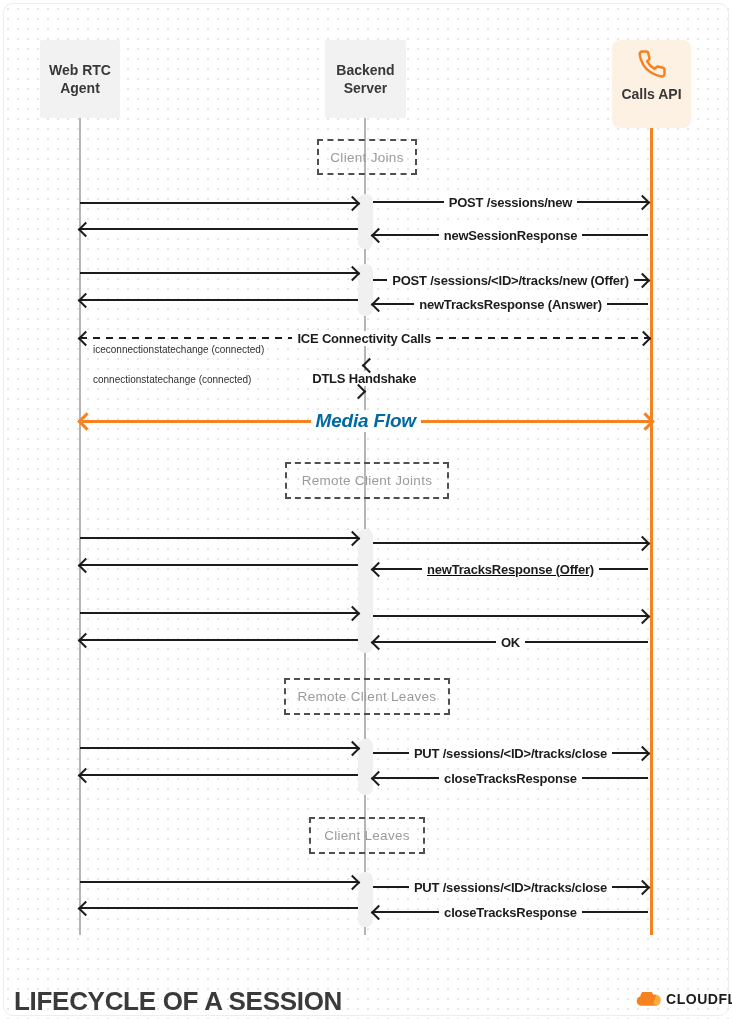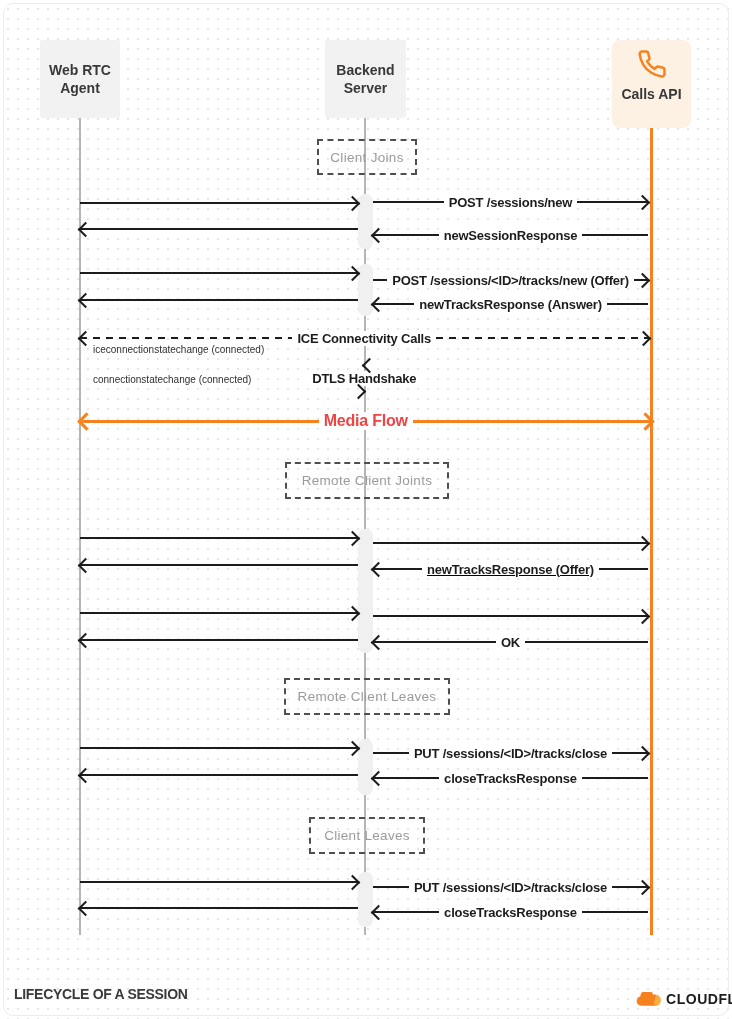--- a/index.html
+++ b/index.html
@@ -33,24 +33,24 @@
   .seg.dashed{background:repeating-linear-gradient(90deg,#1c1c1c 0 7px,transparent 7px 13px);}
   .hd{width:9px;height:9px;flex:none;border-top:2.5px solid #1c1c1c;border-right:2.5px solid #1c1c1c;}
   .hd.r{transform:rotate(45deg);margin-left:-11px;}
   .hd.l{transform:rotate(-135deg);margin-right:-11px;}
   .lbl{flex:none;background:#ffffff;padding:0 5px;font-weight:bold;font-size:13px;
        letter-spacing:-.2px;color:#1c1c1c;white-space:nowrap;}
   .sub{position:absolute;left:11px;top:14px;font-size:10px;color:#2f2f2f;background:#ffffff;
        padding:0 2px;white-space:nowrap;font-weight:400;letter-spacing:0;}
   .msg.accent .seg{background:#f6821f;height:3px;}
   .msg.accent .hd{border-color:#f6821f;border-width:3px;width:10px;height:10px;}
-  .msg.accent .lbl{color:#ef4444;font-size:16px;}
-
-  
-  .footer-title{position:absolute;left:14px;top:986px;font-size:14px;font-weight:bold;
+  .msg.accent .lbl{color:#0369a1;font-size:19px;font-style:italic;}
+
+  
+  .footer-title{position:absolute;left:14px;top:986px;font-size:26px;font-weight:bold;
                 letter-spacing:-.3px;color:#3a3a3a;white-space:nowrap;}
   .brand{position:absolute;left:636px;top:991px;display:flex;align-items:center;gap:3px;}
   .brand svg{width:27px;height:15px;}
   .brand .wordmark{font-size:14px;font-weight:bold;letter-spacing:.55px;color:#1b1b1b;white-space:nowrap;}
 </style>
 </head>
 <body>
 
 <div id="stage">
   <div class="dots"></div>

